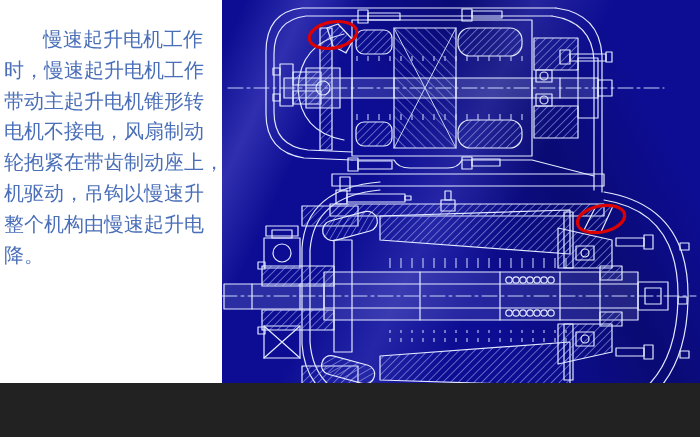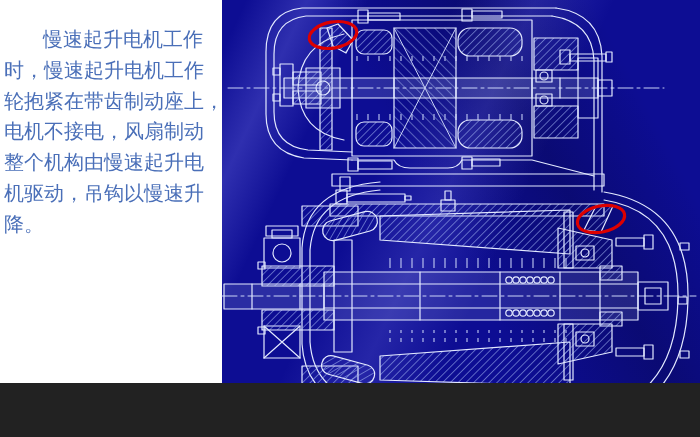--- a/index.html
+++ b/index.html
@@ -25,24 +25,25 @@
   svg{display:block;}
 </style>
 </head>
 <body>
 
 <div class="slide">
 
   <div class="text-panel">
     <div class="tline indent">慢速起升电机工作</div>
     <div class="tline">时，慢速起升电机工作</div>
+    <div class="tline">带动主起升电机锥形转</div>
+    <div class="tline">电机不接电，风扇制动</div>
     <div class="tline">轮抱紧在带齿制动座上，</div>
-    <div class="tline">电机不接电，风扇制动</div>
+    <div class="tline">机驱动，吊钩以慢速升</div>
     <div class="tline">整个机构由慢速起升电</div>
-    <div class="tline">机驱动，吊钩以慢速升</div>
     <div class="tline">降。</div>
   </div>
 
   <div class="canvas">
   <svg width="479" height="437" viewBox="221 0 479 437" xmlns="http://www.w3.org/2000/svg">
     <defs>
       <pattern id="h1" width="5.5" height="5.5" patternUnits="userSpaceOnUse" patternTransform="rotate(45)">
         <line x1="0" y1="0" x2="0" y2="5.5" stroke="#9db0ef" stroke-width="1.1"></line>
       </pattern>
       <pattern id="h2" width="7" height="7" patternUnits="userSpaceOnUse" patternTransform="rotate(-45)">

